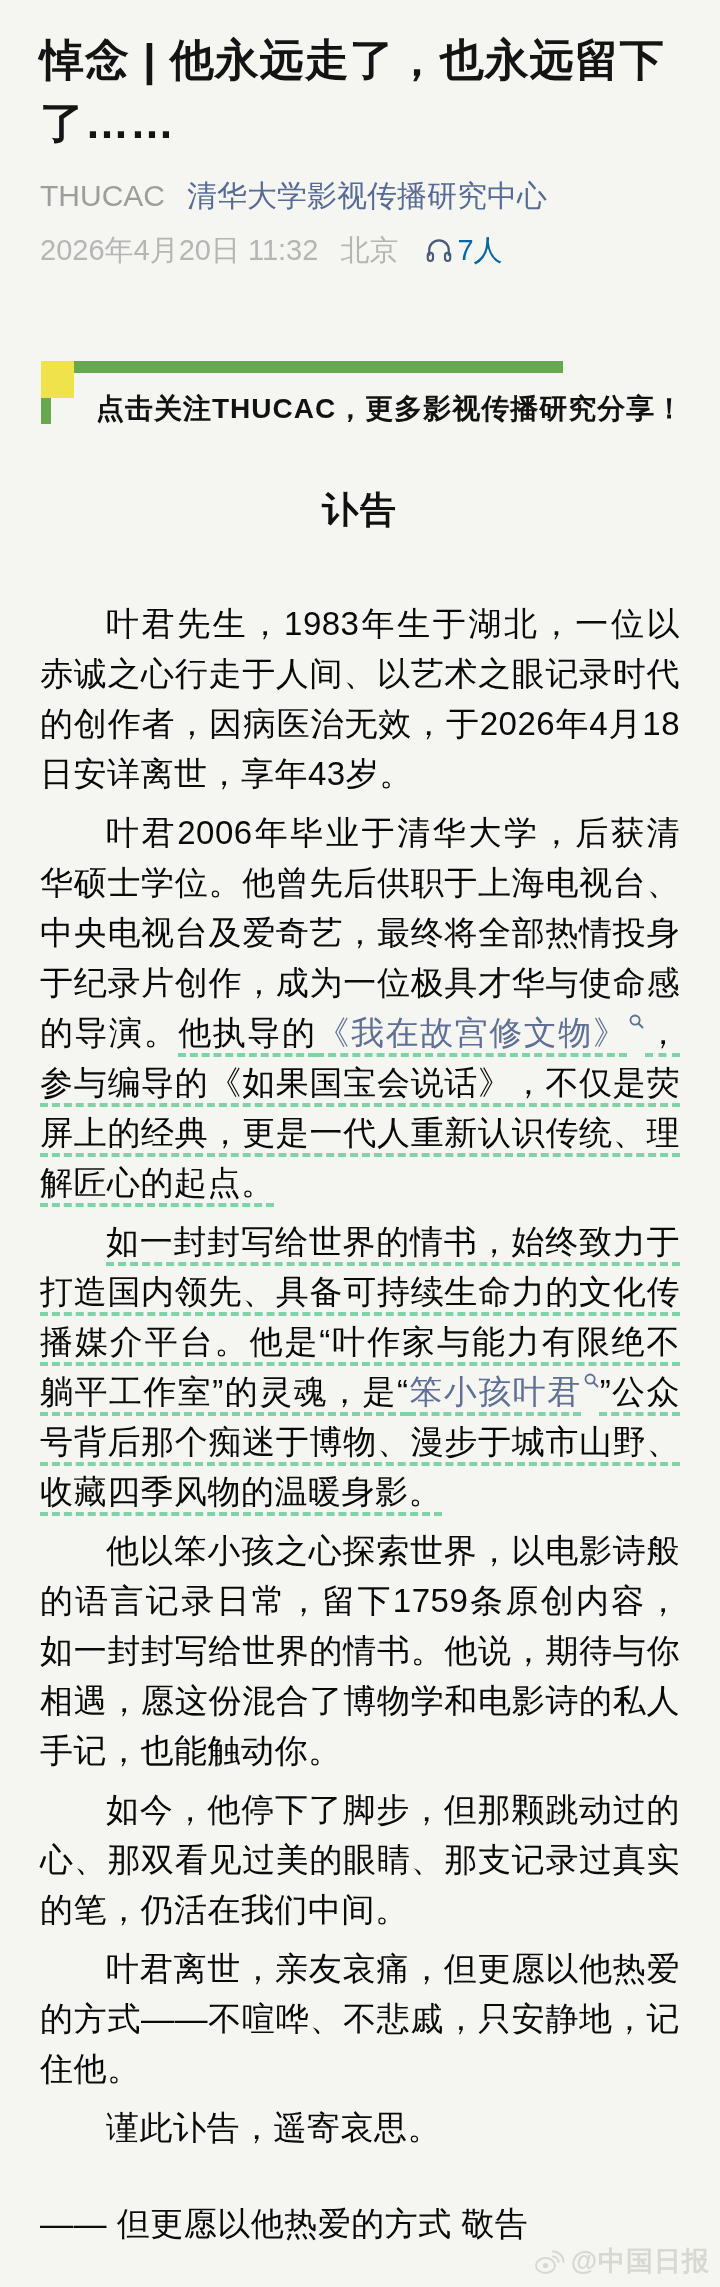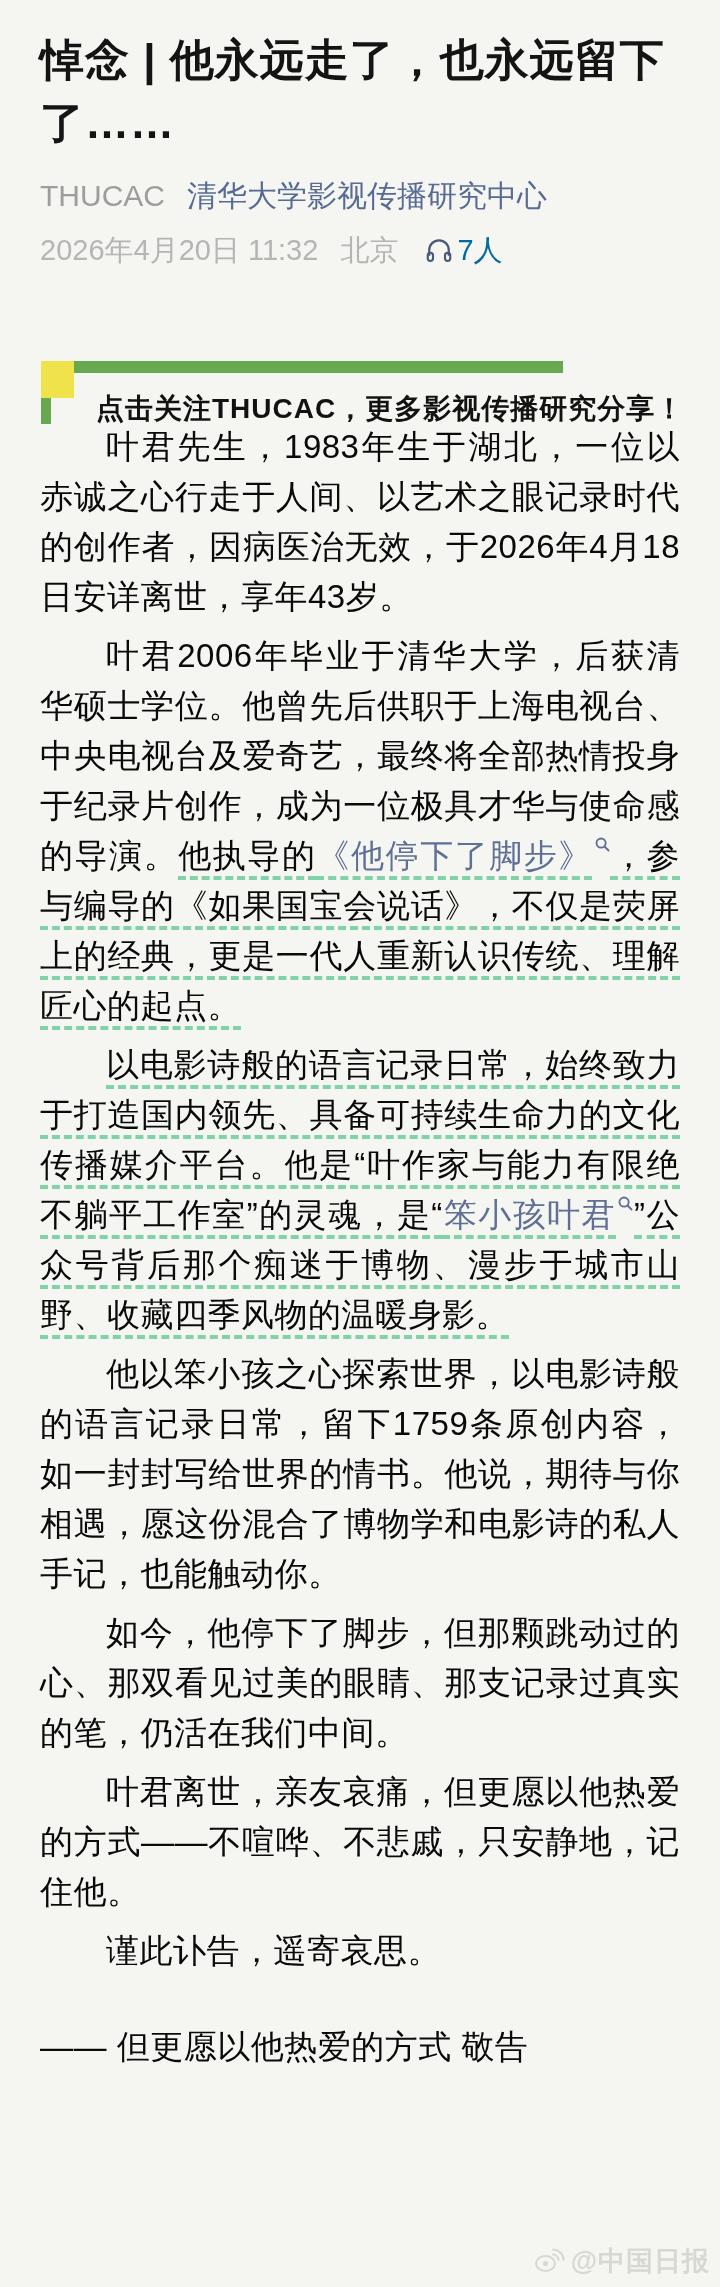--- a/index.html
+++ b/index.html
@@ -73,21 +73,21 @@
 
   .signature {
     margin: 46px 0 0 0 !important;
     text-align: right;
     text-indent: 0 !important;
   }
 
   
   .watermark {
     position: absolute; right: 10px; bottom: 8px;
-    display: flex; align-items: flex-start; gap: 6px;
+    display: flex; align-items: center; gap: 6px;
     color: #d8d8d3; font-size: 27px; font-weight: 700;
     letter-spacing: 1px;
   }
   .watermark svg { display: block; }
 </style>
 </head>
 <body>
 
 <div class="page">
 
@@ -114,29 +114,30 @@
 
   <div class="banner">
     <div class="banner-yellow"></div>
     <div class="banner-hbar"></div>
     <div class="banner-vbar"></div>
     <div class="banner-text">点击关注THUCAC，更多影视传播研究分享！</div>
   </div>
 
   <div class="article">
 
+    <div class="obituary-heading">讣告</div>
 
     <p><span>叶君先生，1983年生于湖北，一位以赤诚之心行走于人间、以艺术之眼记录时代的创作者，因病医治无效，于2026年4月18日安详离世，享年43岁。</span></p>
 
-    <p><span>叶君2006年毕业于清华大学，后获清华硕士学位。他曾先后供职于上海电视台、中央电视台及爱奇艺，最终将全部热情投身于纪录片创作，成为一位极具才华与使命感的导演。</span><span class="dashed"><span>他执导的</span><span class="search-link"><span>《他停下了脚步》</span><svg class="sup-search" width="17" height="17" viewBox="0 0 24 24">
+    <p><span>叶君2006年毕业于清华大学，后获清华硕士学位。他曾先后供职于上海电视台、中央电视台及爱奇艺，最终将全部热情投身于纪录片创作，成为一位极具才华与使命感的导演。</span><span class="dashed"><span>他执导的</span><span class="search-link"><span>《我在故宫修文物》</span><svg class="sup-search" width="17" height="17" viewBox="0 0 24 24">
               <circle cx="10" cy="10" r="6.5" fill="none" stroke="#5f6f95" stroke-width="2.6"></circle>
               <line x1="15.2" y1="15.2" x2="20.5" y2="20.5" stroke="#5f6f95" stroke-width="2.6" stroke-linecap="round"></line>
             </svg></span><span>，参与编导的《如果国宝会说话》，不仅是荧屏上的经典，更是一代人重新认识传统、理解匠心的起点。</span></span></p>
 
-    <p><span class="dashed"><span>以电影诗般的语言记录日常，始终致力于打造国内领先、具备可持续生命力的文化传播媒介平台。他是“叶作家与能力有限绝不躺平工作室”的灵魂，是“</span><span class="search-link"><span>笨小孩叶君</span><svg class="sup-search" width="17" height="17" viewBox="0 0 24 24">
+    <p><span class="dashed"><span>如一封封写给世界的情书，始终致力于打造国内领先、具备可持续生命力的文化传播媒介平台。他是“叶作家与能力有限绝不躺平工作室”的灵魂，是“</span><span class="search-link"><span>笨小孩叶君</span><svg class="sup-search" width="17" height="17" viewBox="0 0 24 24">
               <circle cx="10" cy="10" r="6.5" fill="none" stroke="#5f6f95" stroke-width="2.6"></circle>
               <line x1="15.2" y1="15.2" x2="20.5" y2="20.5" stroke="#5f6f95" stroke-width="2.6" stroke-linecap="round"></line>
             </svg></span><span>”公众号背后那个痴迷于博物、漫步于城市山野、收藏四季风物的温暖身影。</span></span></p>
 
     <p><span>他以笨小孩之心探索世界，以电影诗般的语言记录日常，留下1759条原创内容，如一封封写给世界的情书。他说，期待与你相遇，愿这份混合了博物学和电影诗的私人手记，也能触动你。</span></p>
 
     <p><span>如今，他停下了脚步，但那颗跳动过的心、那双看见过美的眼睛、那支记录过真实的笔，仍活在我们中间。</span></p>
 
     <p><span>叶君离世，亲友哀痛，但更愿以他热爱的方式——不喧哗、不悲戚，只安静地，记住他。</span></p>
 

